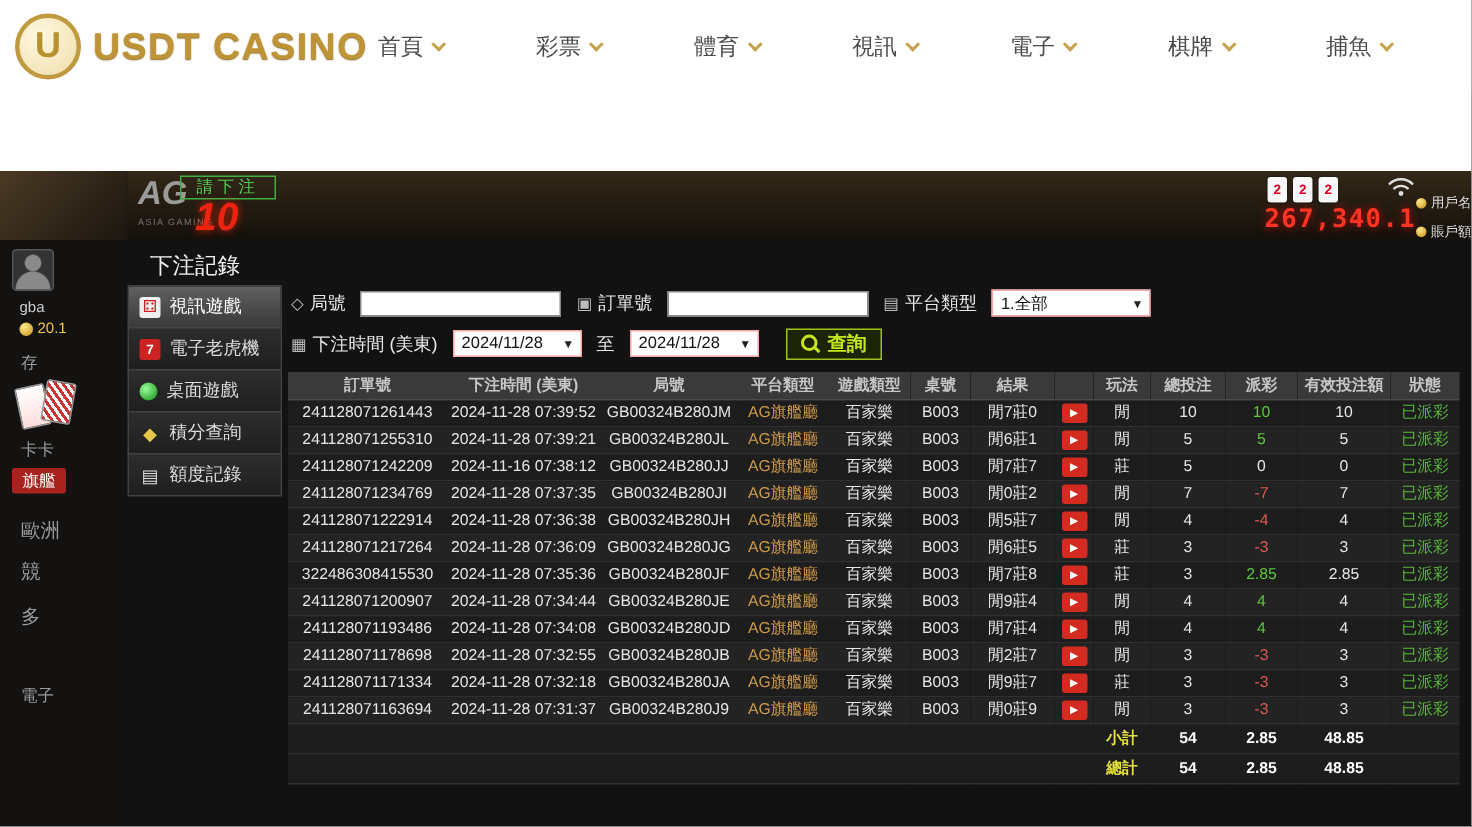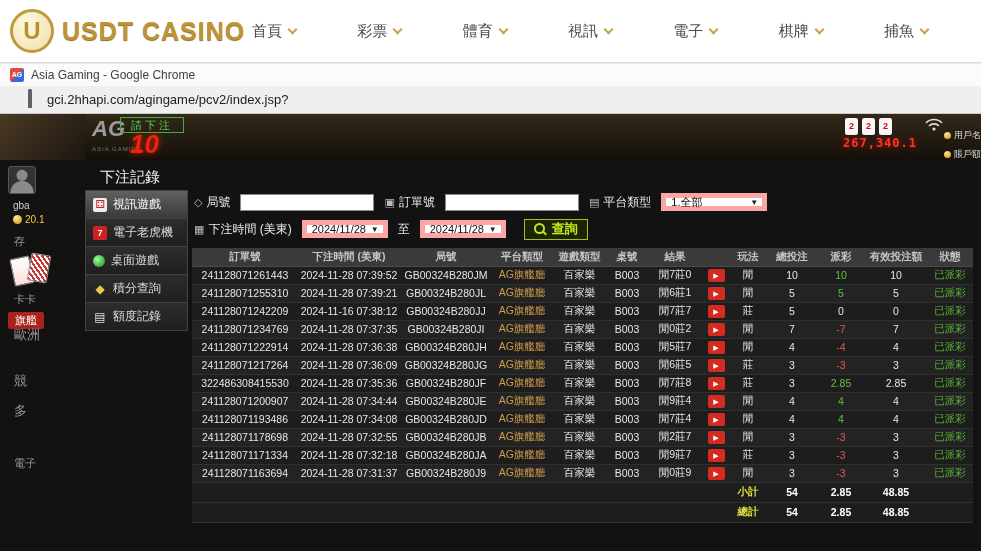--- a/index.html
+++ b/index.html
@@ -34,21 +34,21 @@
 
   
   .game-area { position:absolute; top:114px; left:0; width:100%; height:437px; background:#0c0c0c; overflow:hidden; }
   .lobby-strip { position:absolute; top:0; left:0; width:100%; height:46px; background:linear-gradient(180deg,#332818,#14100b); }
   .ag-logo { position:absolute; left:92px; top:4px; color:#9b9b9b; font-size:22px; font-weight:bold; font-style:italic; line-height:21px; }
   .ag-logo-sub { font-size:6px; letter-spacing:1px; color:#777; font-style:normal; font-weight:normal; }
   .bet-prompt { position:absolute; left:120px; top:3px; border:1px solid #3fae3f; color:#55cc55; font-size:11px;
                 padding:0 10px; height:16px; line-height:15px; letter-spacing:3px; }
   .countdown { position:absolute; left:130px; top:15px; color:#ee2211; font-size:26px; font-weight:bold; font-style:italic;
                text-shadow:0 0 6px rgba(255,40,0,.8); }
-  .led { position:absolute; left:843px; top:22px; font-family:"DejaVu Sans Mono",monospace; font-size:12px; font-weight:bold;
+  .led { position:absolute; left:843px; top:22px; font-family:"DejaVu Sans Mono",monospace; font-size:17px; font-weight:bold;
          color:#ff3524; letter-spacing:1px; text-shadow:0 0 6px rgba(255,0,0,.7); }
   .cards-row { position:absolute; left:845px; top:4px; display:flex; gap:4px; }
   .mini-card { width:13px; height:17px; background:#f7f7f7; border-radius:2px; color:#d02; font-size:9px; font-weight:bold;
                text-align:center; line-height:16px; box-shadow:0 0 1px #000; }
   .wifi { position:absolute; left:925px; top:3px; }
   .right-labels { position:absolute; left:944px; top:15px; display:flex; flex-direction:column; gap:6px; }
   .right-label { color:#ddd; font-size:9px; white-space:nowrap; display:flex; align-items:center; gap:3px; }
   .dot { width:7px; height:7px; border-radius:50%; background:radial-gradient(circle at 35% 30%, #ffe98a, #c89018); flex:none; }
 
   
@@ -62,21 +62,21 @@
   .balance-frag { position:absolute; left:13px; top:100px; color:#f5c842; font-size:10px; display:flex; align-items:center; gap:3px; }
   .coin { width:9px; height:9px; border-radius:50%; background:radial-gradient(circle at 35% 30%, #ffe98a, #c89018); }
   .mini-cards { position:absolute; left:12px; top:140px; width:44px; height:34px; }
   .mini-cards .c1,.mini-cards .c2 { position:absolute; width:20px; height:28px; border-radius:2px; border:1px solid #999; }
   .mini-cards .c1 { transform:rotate(-12deg); left:0; top:3px; background:linear-gradient(#fff,#fdd); }
   .mini-cards .c2 { transform:rotate(10deg); left:17px; top:0; background:repeating-linear-gradient(45deg,#c33 0 2px,#fff 2px 4px); }
   .frag { position:absolute; left:14px; color:#9a9a9a; font-size:11px; white-space:nowrap; }
   .frag-0 { top:120px; }
   .frag-1 { top:178px; }
   .frag-2 { top:198px; background:#a8231d; color:#fff; padding:1px 7px; left:8px; border-radius:2px; }
-  .frag-3 { top:212px; font-size:13px; }
+  .frag-3 { top:231px; font-size:13px; }
   .frag-4 { top:258px; font-size:13px; }
   .frag-5 { top:288px; font-size:13px; }
   .frag-6 { top:342px; }
 
   
   .modal { position:absolute; left:85px; top:46px; right:0; bottom:0; background:rgba(19,19,19,.97); }
   .modal-title { padding:8px 0 6px 15px; color:#f0f0f0; font-size:15px; }
   .sidebar { position:absolute; left:0; top:31px; width:103px; }
   .side-item { height:29px; display:flex; align-items:center; gap:6px; padding-left:7px; color:#ddd; font-size:12px;
                background:linear-gradient(#2d2d2d,#1f1f1f); border:1px solid #424242; margin-top:-1px; cursor:pointer; white-space:nowrap; }
@@ -86,21 +86,21 @@
   .ic-slot { background:#c22; color:#fff; font-weight:bold; font-size:9px; }
   .ic-ball { background:radial-gradient(circle at 35% 35%, #9f9, #181); border-radius:50%; width:12px; height:12px; }
   .ic-gem  { color:#e8c84a; font-size:12px; }
   .ic-doc  { color:#ddd; font-size:12px; }
 
   .content { position:absolute; left:107px; top:31px; right:4px; bottom:0; }
   .filter-row { display:flex; align-items:center; gap:10px; height:22px; margin-left:2px; }
   .f-label { display:flex; align-items:center; gap:4px; color:#e8e8e8; font-size:12px; white-space:nowrap; }
   .f-ico { color:#bbb; font-size:11px; }
   .f-input { width:134px; height:17px; background:#fff; border:1px solid #888; font-size:11px; padding:0 3px; color:#111; }
-  .f-select { min-width:106px; height:18px; background:#fff; border:5px solid #fca5a5; display:inline-flex; align-items:center;
+  .f-select { min-width:106px; height:18px; background:#fff; border:1px solid #fca5a5; display:inline-flex; align-items:center;
               justify-content:space-between; padding:0 4px 0 5px; font-size:11px; color:#111; cursor:pointer; }
   .f-select .caret { font-size:8px; color:#222; }
   .date-select { min-width:86px; }
   .to-label { color:#e8e8e8; font-size:12px; }
   .search-btn { margin-left:8px; display:inline-flex; align-items:center; gap:6px; height:21px; padding:0 9px;
                 background:#1d2405; border:1px solid #9fc11c; color:#c3e51e; font-size:13px; font-weight:bold; cursor:pointer; }
   .mag { position:relative; width:12px; height:12px; }
   .mag::before { content:''; position:absolute; width:7px; height:7px; border:2px solid #c3e51e; border-radius:50%; left:0; top:0; }
   .mag::after { content:''; position:absolute; width:5px; height:2px; background:#c3e51e; transform:rotate(45deg); left:8px; top:9px; }
 
@@ -158,32 +158,21 @@
     <span>棋牌</span>
     <span class="chev"></span>
   </div>
         <div class="nav-item">
     <span>捕魚</span>
     <span class="chev"></span>
   </div>
       </nav>
   </header>
 
-  <div class="titlebar">
-    <span class="favicon">AG</span>
-    <span class="window-title">Asia Gaming - Google Chrome</span>
-  </div>
-
-  <div class="urlbar">
-    <span class="lock">
-      <span class="lock-shackle"></span>
-      <span class="lock-body"></span>
-    </span>
-    <span class="url-text">gci.2hhapi.com/agingame/pcv2/index.jsp?</span>
-  </div>
+
 
   <div class="game-area">
 
     <div class="lobby-strip">
       <div class="ag-logo">
         <span>AG</span>
         <div class="ag-logo-sub">ASIA GAMING</div>
       </div>
       <div class="bet-prompt">請下注</div>
       <div class="countdown">10</div>

